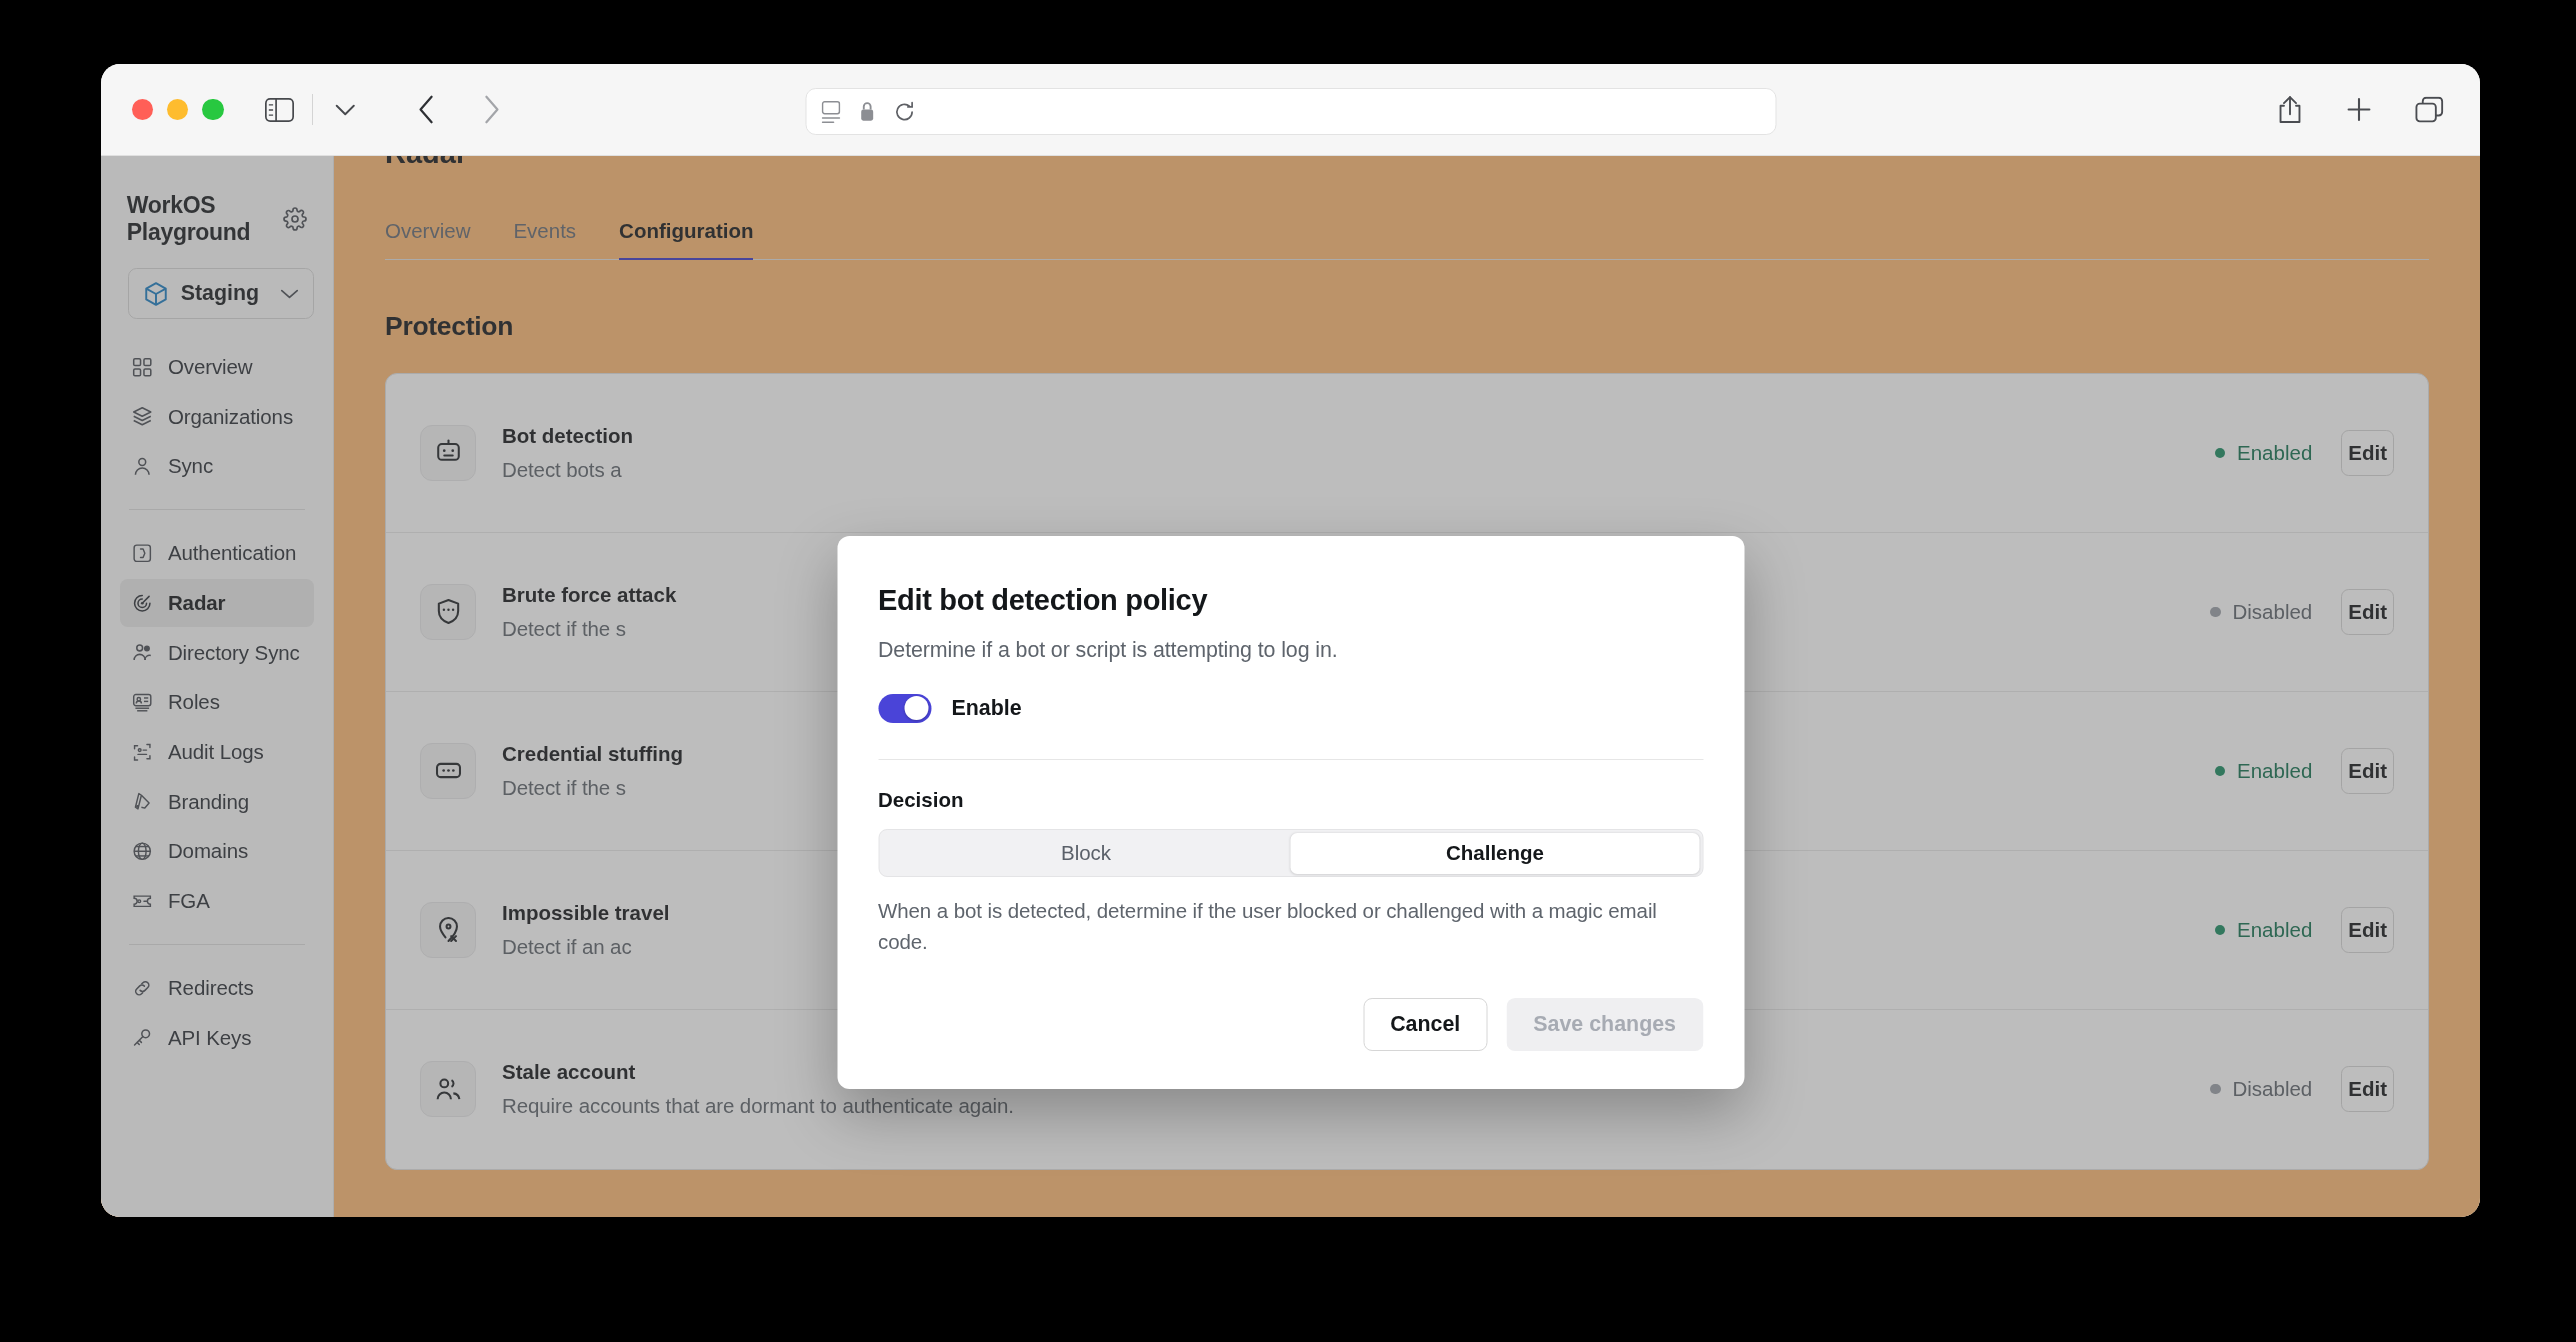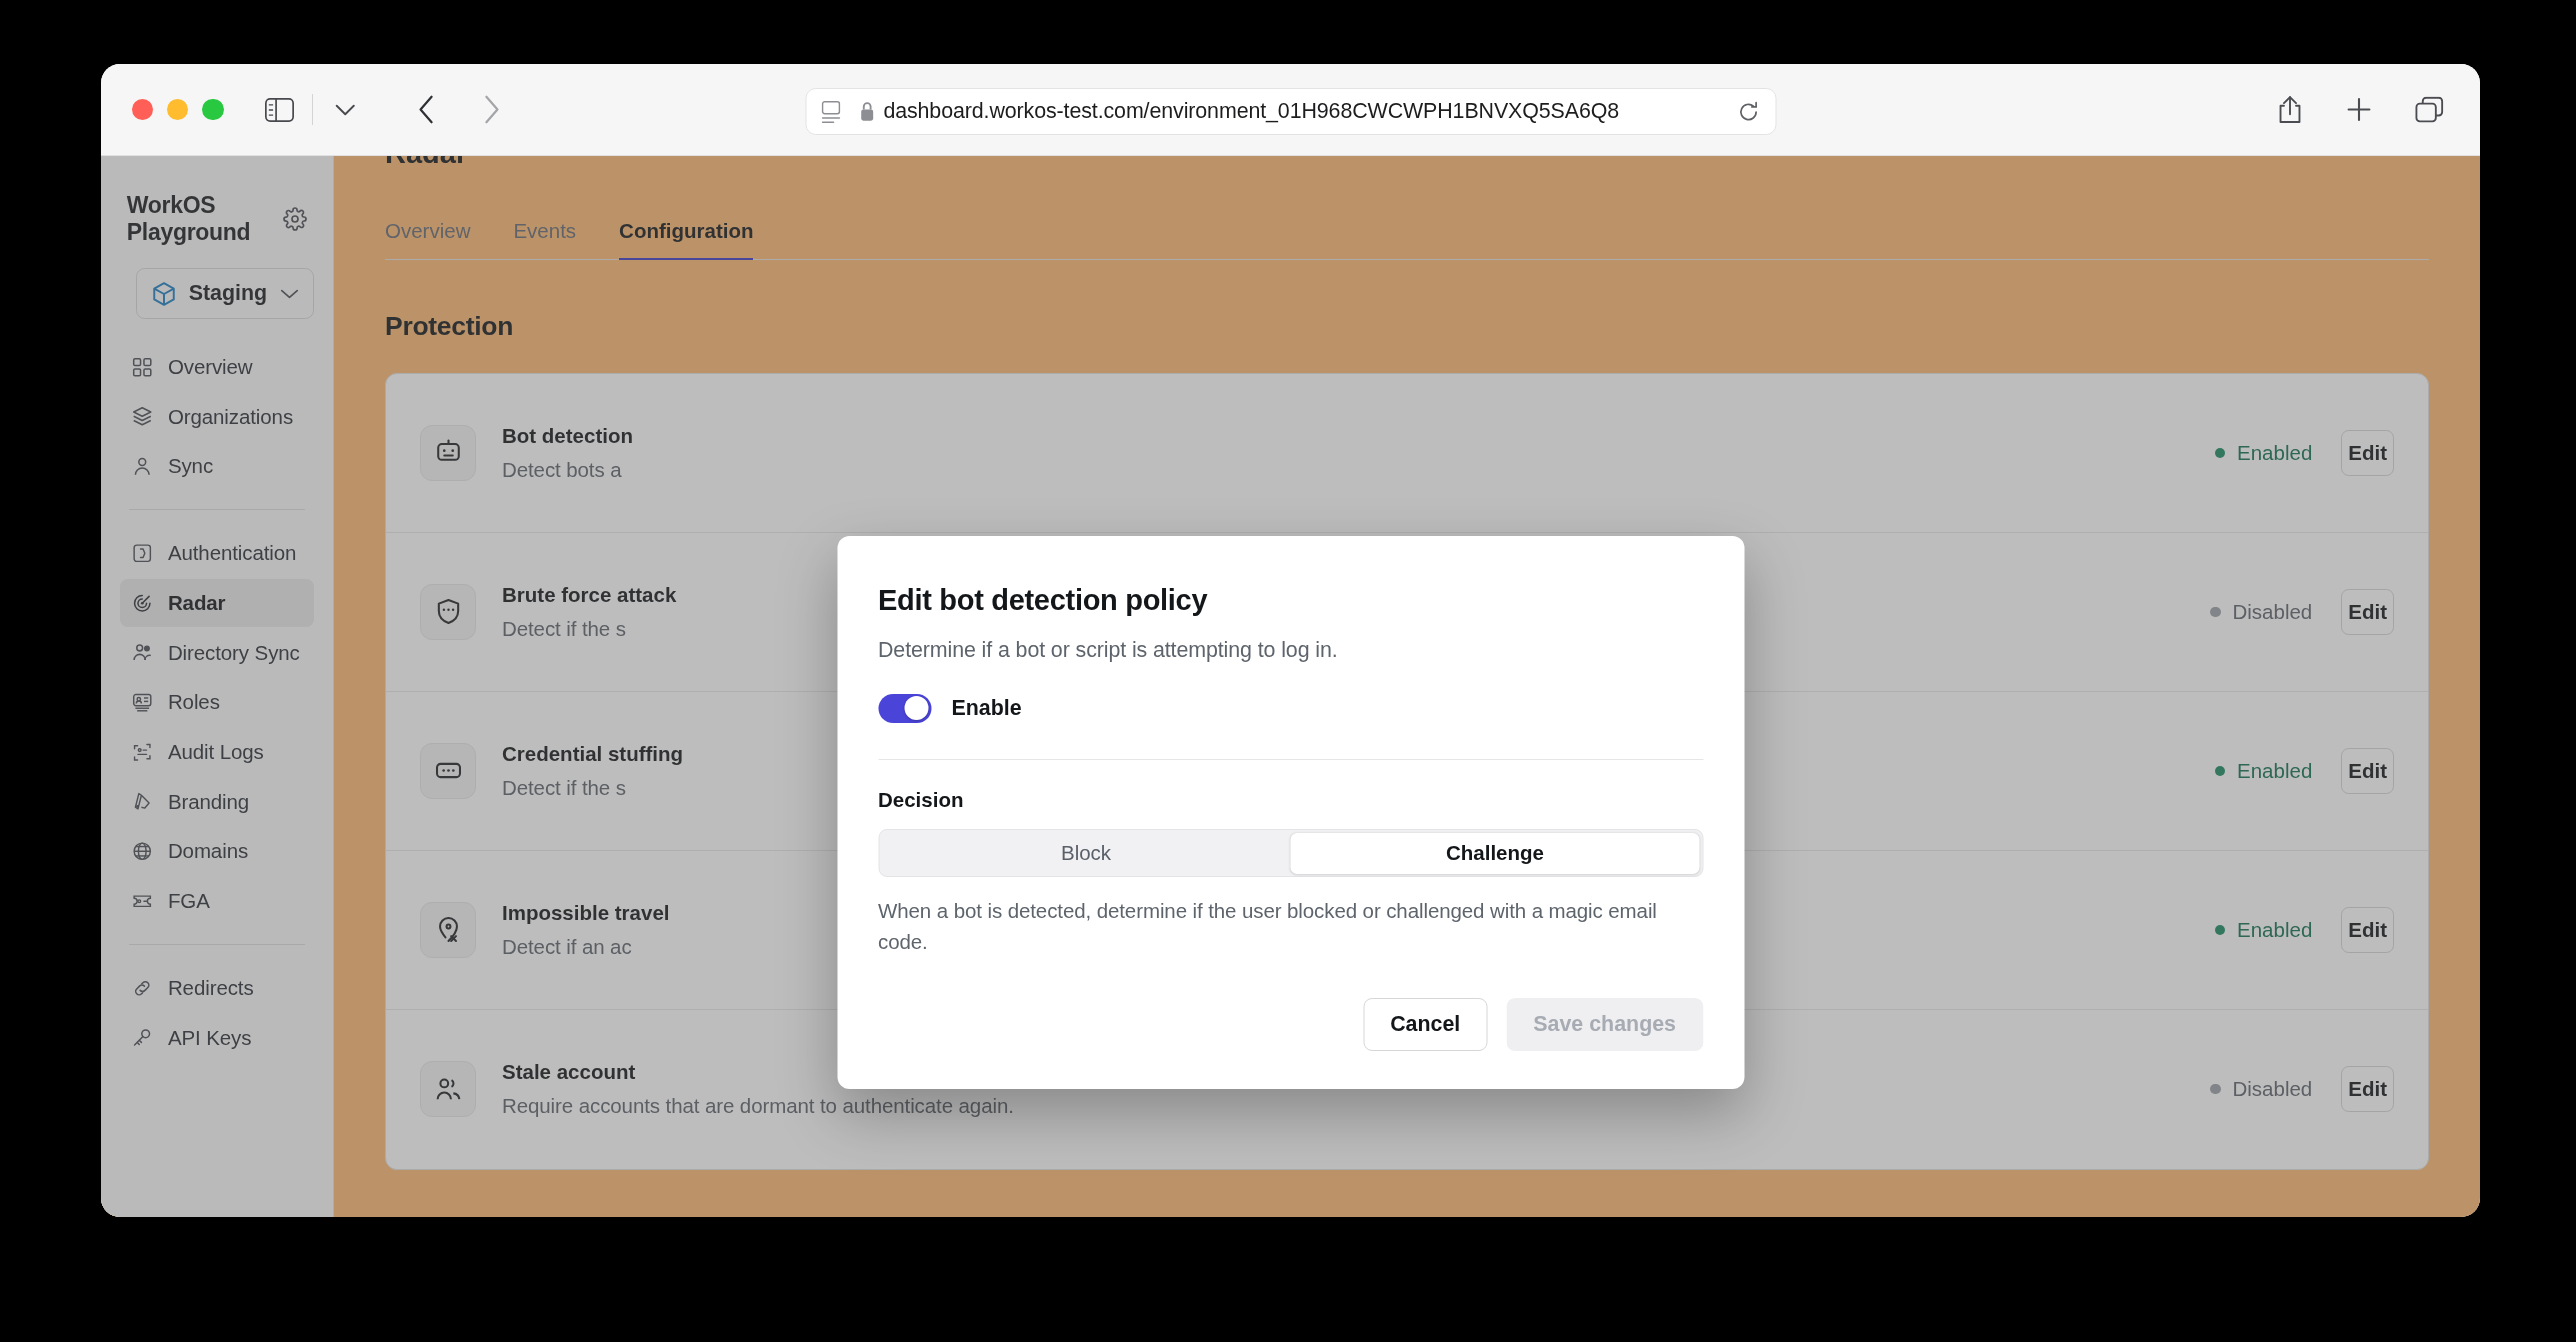--- a/index.html
+++ b/index.html
@@ -99,21 +99,21 @@
     border-right: 0.9px solid #e6e6e6;
     padding: 0 19px;
     position: relative;
   }
   #sidebar-header {
     display: flex; align-items: center; justify-content: space-between;
     padding: 36px 6.8px 0 6.8px;
   }
   #org-name { font-size: 23px; font-weight: 700; color: #1a1d21; letter-spacing: -0.3px; }
   #env-selector {
-    margin: 22px 0 0 16px;
+    margin: 22px 0 0 8px;
     height: 51px;
     border: 0.9px solid #d8d8d8;
     border-radius: 8.6px;
     display: flex; align-items: center;
     padding: 0 13.7px;
     background: transparent;
   }
   #env-name { font-size: 21.4px; font-weight: 700; color: #1a1d21; margin-left: 12px; flex: 1; }
 
   .nav-list { margin-top: 24px; }
@@ -329,21 +329,20 @@
           <line x1="1" y1="20" x2="21" y2="20"></line>
           <line x1="1" y1="25" x2="14" y2="25"></line>
         </svg>
       </span>
       <span id="url-lock-icon">
         <svg width="15.4" height="20.5" viewBox="0 0 18 24" fill="#8c8e93">
           <rect x="2" y="10" width="14" height="13" rx="2.5"></rect>
           <path d="M5 10 V6.5 A4 4 0 0 1 13 6.5 V10" fill="none" stroke="#8c8e93" stroke-width="2.2"></path>
         </svg>
       </span>
-      <span id="url-text">dashboard.workos-test.com/environment_01H968CWCWPH1BNVXQ5SA6Q8</span>
       <span id="url-reload">
         <svg width="22" height="22" viewBox="0 0 26 26" fill="none" stroke="#5e6065" stroke-width="2" stroke-linecap="round">
           <path d="M22 13a9 9 0 1 1-3.2-6.9"></path>
           <polyline points="22,2 22,7 17,7"></polyline>
         </svg>
       </span>
     </div>
 
     <div class="tb-right">
       <span>

